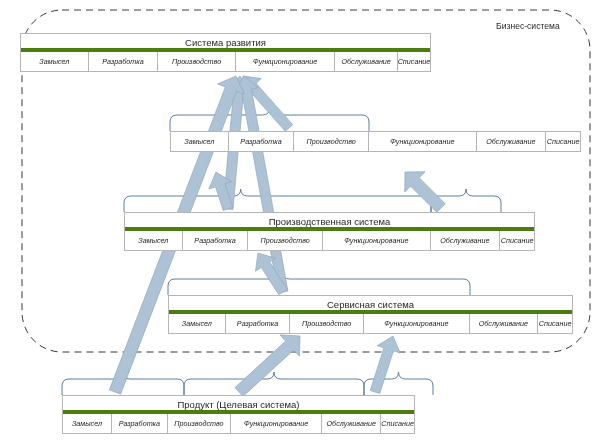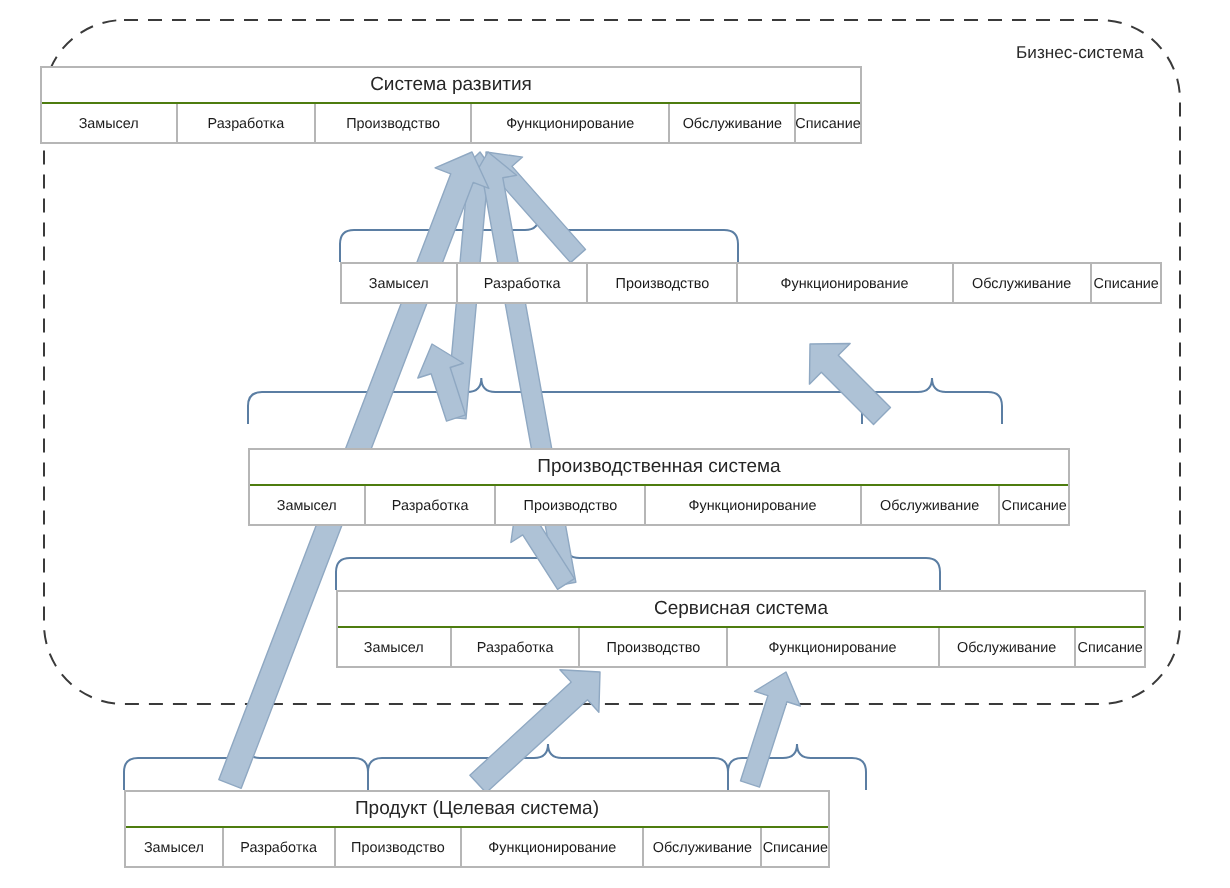--- a/index.html
+++ b/index.html
@@ -21,27 +21,28 @@
     display:flex;
     flex-direction:column;
   }
   .sys-title{
     box-sizing:border-box;
     height:18px;
     line-height:18px;
     text-align:center;
     font-size:9.5px;
     color:#262626;
-    border-bottom:1px solid #4d7c0f;
+    border-bottom:4px solid #4d7c0f;
     white-space:nowrap;
     overflow:visible;
   }
   .sys-cells{
     display:flex;
     height:19px;
+    font-style:italic;
   }
   .sys-cell{
     box-sizing:border-box;
     border-right:1px solid #b6b6b6;
     font-size:7.2px;
     color:#1c1c1c;
     display:flex;
     align-items:center;
     justify-content:center;
     white-space:nowrap;
@@ -94,21 +95,21 @@
       <div class="sys-box" style="left: 170px; top: 131px; width: 411px;">
         <div class="sys-cells">
           <div class="sys-cell" style="width: 58px;">Замысел</div>
           <div class="sys-cell" style="width: 66px;">Разработка</div>
           <div class="sys-cell" style="width: 75px;">Производство</div>
           <div class="sys-cell" style="width: 108px;">Функционирование</div>
           <div class="sys-cell" style="width: 70px;">Обслуживание</div>
           <div class="sys-cell" style="width: 34px;">Списание</div>
         </div>
       </div>
-      <div class="sys-box" style="left: 124px; top: 212px; width: 411px; margin-top: 12px;">
+      <div class="sys-box" style="left: 124px; top: 212px; width: 411px;">
         <div class="sys-title">Производственная система</div>
         <div class="sys-cells">
           <div class="sys-cell" style="width: 58px;">Замысел</div>
           <div class="sys-cell" style="width: 66px;">Разработка</div>
           <div class="sys-cell" style="width: 75px;">Производство</div>
           <div class="sys-cell" style="width: 108px;">Функционирование</div>
           <div class="sys-cell" style="width: 70px;">Обслуживание</div>
           <div class="sys-cell" style="width: 34px;">Списание</div>
         </div>
       </div>
@@ -128,14 +129,14 @@
         <div class="sys-cells">
           <div class="sys-cell" style="width: 57px;">Замысел</div>
           <div class="sys-cell" style="width: 65px;">Разработка</div>
           <div class="sys-cell" style="width: 74px;">Производство</div>
           <div class="sys-cell" style="width: 106px;">Функционирование</div>
           <div class="sys-cell" style="width: 69px;">Обслуживание</div>
           <div class="sys-cell" style="width: 34px;">Списание</div>
         </div>
       </div>
     </div>
-  <div id="container-label" style="left: 496px; top: 21px; margin-left: 12px;">Бизнес-система</div>
+  <div id="container-label" style="left: 496px; top: 21px;">Бизнес-система</div>
 </div>
 
 </body></html>

